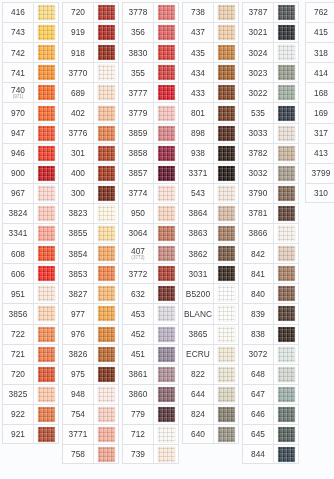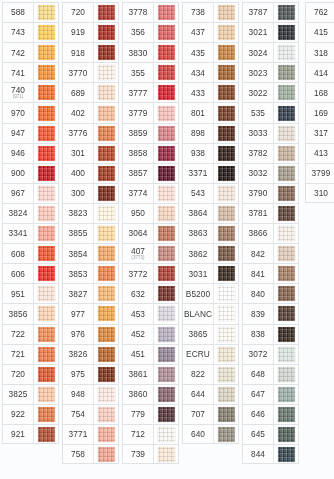--- a/index.html
+++ b/index.html
@@ -77,21 +77,21 @@
   }
   .col6{margin-left:3px;}
 </style>
 </head>
 <body>
 
 <div id="chart">
     <div class="column">
       <div class="row">
         <div class="code">
-          <span>588</span>
+          <span>416</span>
         </div>
         <div class="swatchcell">
           <div class="swatch" style="background: rgb(247, 217, 127);">
             <div class="weave"></div>
           </div>
         </div>
       </div>
       <div class="row">
         <div class="code">
           <span>743</span>
@@ -965,21 +965,21 @@
           <span>644</span>
         </div>
         <div class="swatchcell">
           <div class="swatch" style="background: rgb(214, 207, 187);">
             <div class="weave"></div>
           </div>
         </div>
       </div>
       <div class="row">
         <div class="code">
-          <span>707</span>
+          <span>824</span>
         </div>
         <div class="swatchcell">
           <div class="swatch" style="background: rgb(122, 116, 100);">
             <div class="weave"></div>
           </div>
         </div>
       </div>
       <div class="row">
         <div class="code">
           <span>640</span>

